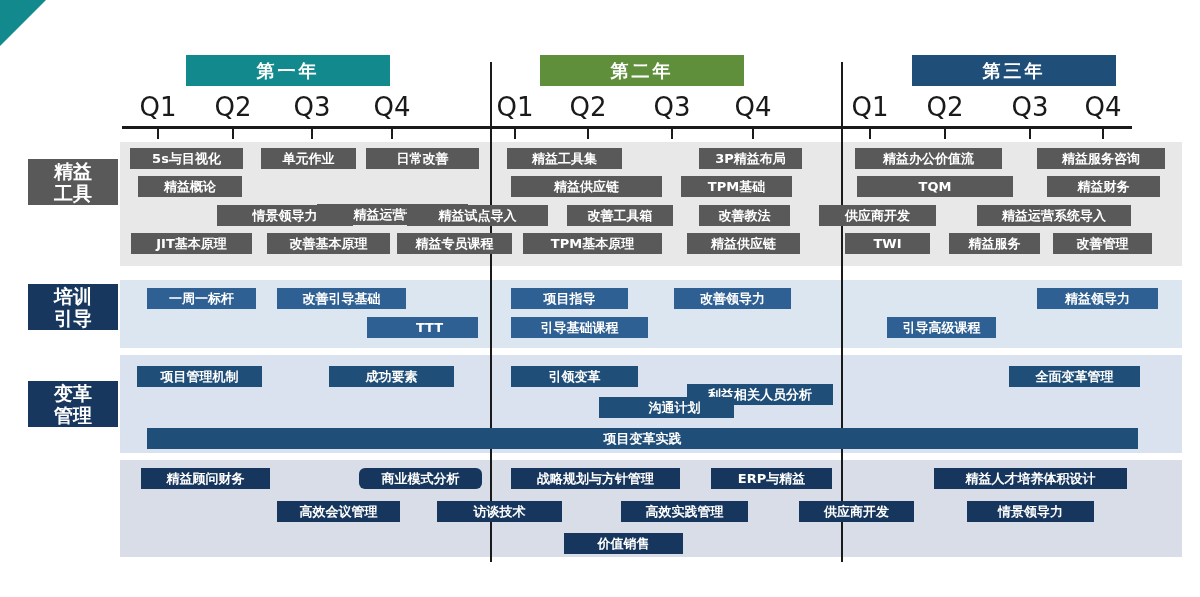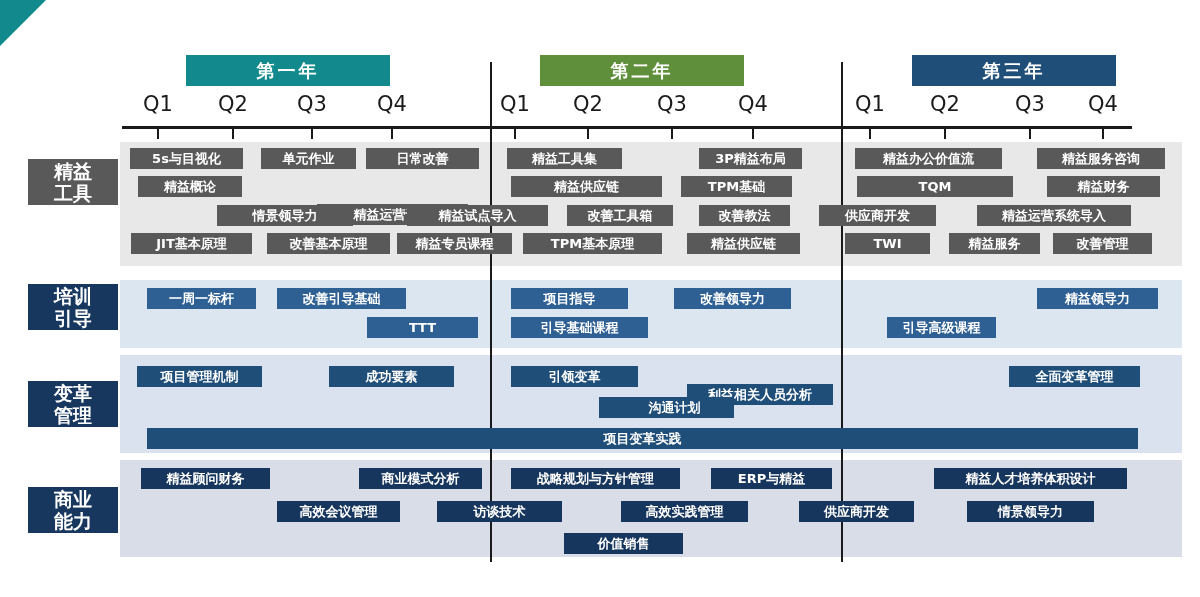--- a/index.html
+++ b/index.html
@@ -15,21 +15,21 @@
     border-top:46px solid #12898c;
     border-right:46px solid transparent;
   }
   .year-header{
     position:absolute;top:55px;height:31px;
     display:flex;align-items:center;justify-content:center;
     color:#ffffff;font-weight:bold;font-size:18px;letter-spacing:3px;
   }
   .q-label{
     position:absolute;top:92px;transform:translateX(-50%);
-    font-size:21px;color:#1a1a1a;
+    font-size:26px;color:#1a1a1a;
   }
   .axis-line{
     position:absolute;left:122px;top:126px;width:1010px;height:3px;background:#1a1a1a;
   }
   .axis-tick{
     position:absolute;top:126px;width:2px;height:13px;background:#1a1a1a;
     transform:translateX(-50%);
   }
   .year-divider{
     position:absolute;top:62px;width:2px;height:500px;background:#1a1a1a;
@@ -117,36 +117,34 @@
     <div class="item-box" style="left: 845px; top: 233px; width: 85px; background: rgb(89, 89, 89);">TWI</div>
     <div class="item-box" style="left: 949px; top: 233px; width: 91px; background: rgb(89, 89, 89);">精益服务</div>
     <div class="item-box" style="left: 1053px; top: 233px; width: 99px; background: rgb(89, 89, 89);">改善管理</div>
     <div class="row-label" style="top: 284px; background: rgb(23, 55, 94);">培训
 引导</div>
     <div class="item-box" style="left: 147px; top: 288px; width: 109px; background: rgb(46, 96, 147);">一周一标杆</div>
     <div class="item-box" style="left: 277px; top: 288px; width: 129px; background: rgb(46, 96, 147);">改善引导基础</div>
     <div class="item-box" style="left: 511px; top: 288px; width: 117px; background: rgb(46, 96, 147);">项目指导</div>
     <div class="item-box" style="left: 674px; top: 288px; width: 117px; background: rgb(46, 96, 147);">改善领导力</div>
     <div class="item-box" style="left: 1037px; top: 288px; width: 121px; background: rgb(46, 96, 147);">精益领导力</div>
-    <div class="item-box" style="left: 367px; top: 317px; width: 111px; background: rgb(46, 96, 147);">TTT</div>
+    <div class="item-box" style="left: 367px; top: 317px; width: 97px; background: rgb(46, 96, 147); padding-left: 14px;">TTT</div>
     <div class="item-box" style="left: 511px; top: 317px; width: 137px; background: rgb(46, 96, 147);">引导基础课程</div>
     <div class="item-box" style="left: 887px; top: 317px; width: 109px; background: rgb(46, 96, 147);">引导高级课程</div>
     <div class="row-label" style="top: 381px; background: rgb(23, 55, 94);">变革
 管理</div>
     <div class="item-box" style="left: 137px; top: 366px; width: 125px; background: rgb(31, 78, 121);">项目管理机制</div>
     <div class="item-box" style="left: 329px; top: 366px; width: 125px; background: rgb(31, 78, 121);">成功要素</div>
     <div class="item-box" style="left: 511px; top: 366px; width: 127px; background: rgb(31, 78, 121);">引领变革</div>
     <div class="item-box" style="left: 687px; top: 384px; width: 146px; background: rgb(31, 78, 121);">利益相关人员分析</div>
     <div class="item-box" style="left: 1009px; top: 366px; width: 131px; background: rgb(31, 78, 121);">全面变革管理</div>
     <div class="item-box" style="left: 599px; top: 397px; width: 119px; background: rgb(31, 78, 121); padding-left: 16px;">沟通计划</div>
     <div class="item-box" style="left: 147px; top: 428px; width: 991px; background: rgb(31, 78, 121);">项目变革实践</div>
-    <div class="row-label" style="top: 487px; background: rgb(23, 55, 94);">商业
-能力</div>
     <div class="item-box" style="left: 141px; top: 468px; width: 129px; background: rgb(23, 54, 93);">精益顾问财务</div>
-    <div class="item-box" style="left: 359px; top: 468px; width: 123px; background: rgb(23, 54, 93);">商业模式分析</div>
+    <div class="item-box" style="left: 359px; top: 468px; width: 123px; background: rgb(23, 54, 93); border-radius: 6px;">商业模式分析</div>
     <div class="item-box" style="left: 511px; top: 468px; width: 169px; background: rgb(23, 54, 93);">战略规划与方针管理</div>
     <div class="item-box" style="left: 711px; top: 468px; width: 121px; background: rgb(23, 54, 93);">ERP与精益</div>
     <div class="item-box" style="left: 934px; top: 468px; width: 193px; background: rgb(23, 54, 93);">精益人才培养体积设计</div>
     <div class="item-box" style="left: 277px; top: 501px; width: 123px; background: rgb(23, 54, 93);">高效会议管理</div>
     <div class="item-box" style="left: 437px; top: 501px; width: 125px; background: rgb(23, 54, 93);">访谈技术</div>
     <div class="item-box" style="left: 621px; top: 501px; width: 127px; background: rgb(23, 54, 93);">高效实践管理</div>
     <div class="item-box" style="left: 799px; top: 501px; width: 115px; background: rgb(23, 54, 93);">供应商开发</div>
     <div class="item-box" style="left: 967px; top: 501px; width: 127px; background: rgb(23, 54, 93);">情景领导力</div>
     <div class="item-box" style="left: 564px; top: 533px; width: 119px; background: rgb(23, 54, 93);">价值销售</div>
   </div>

